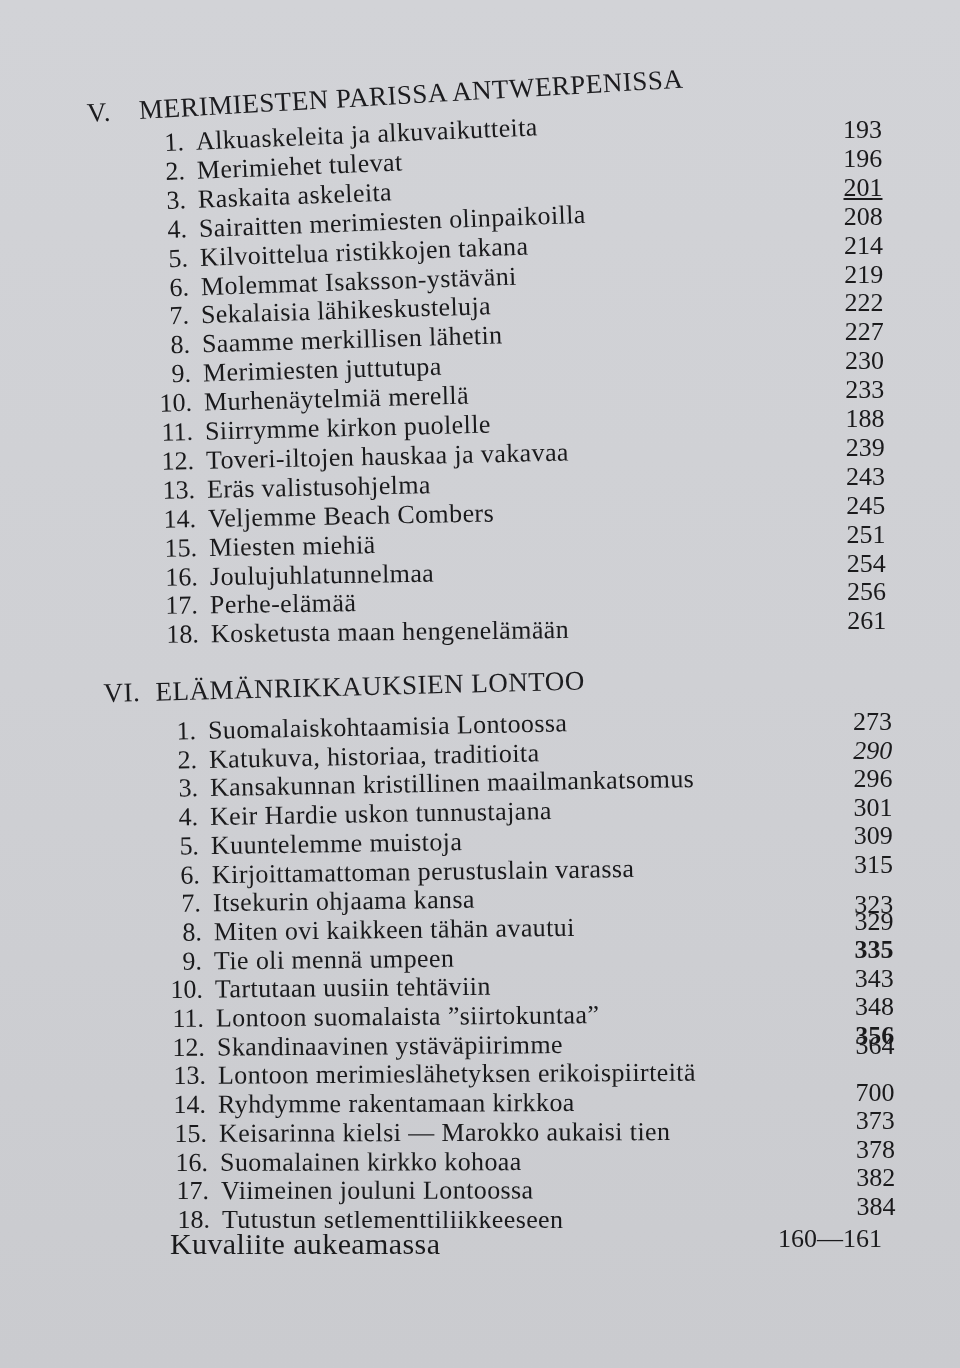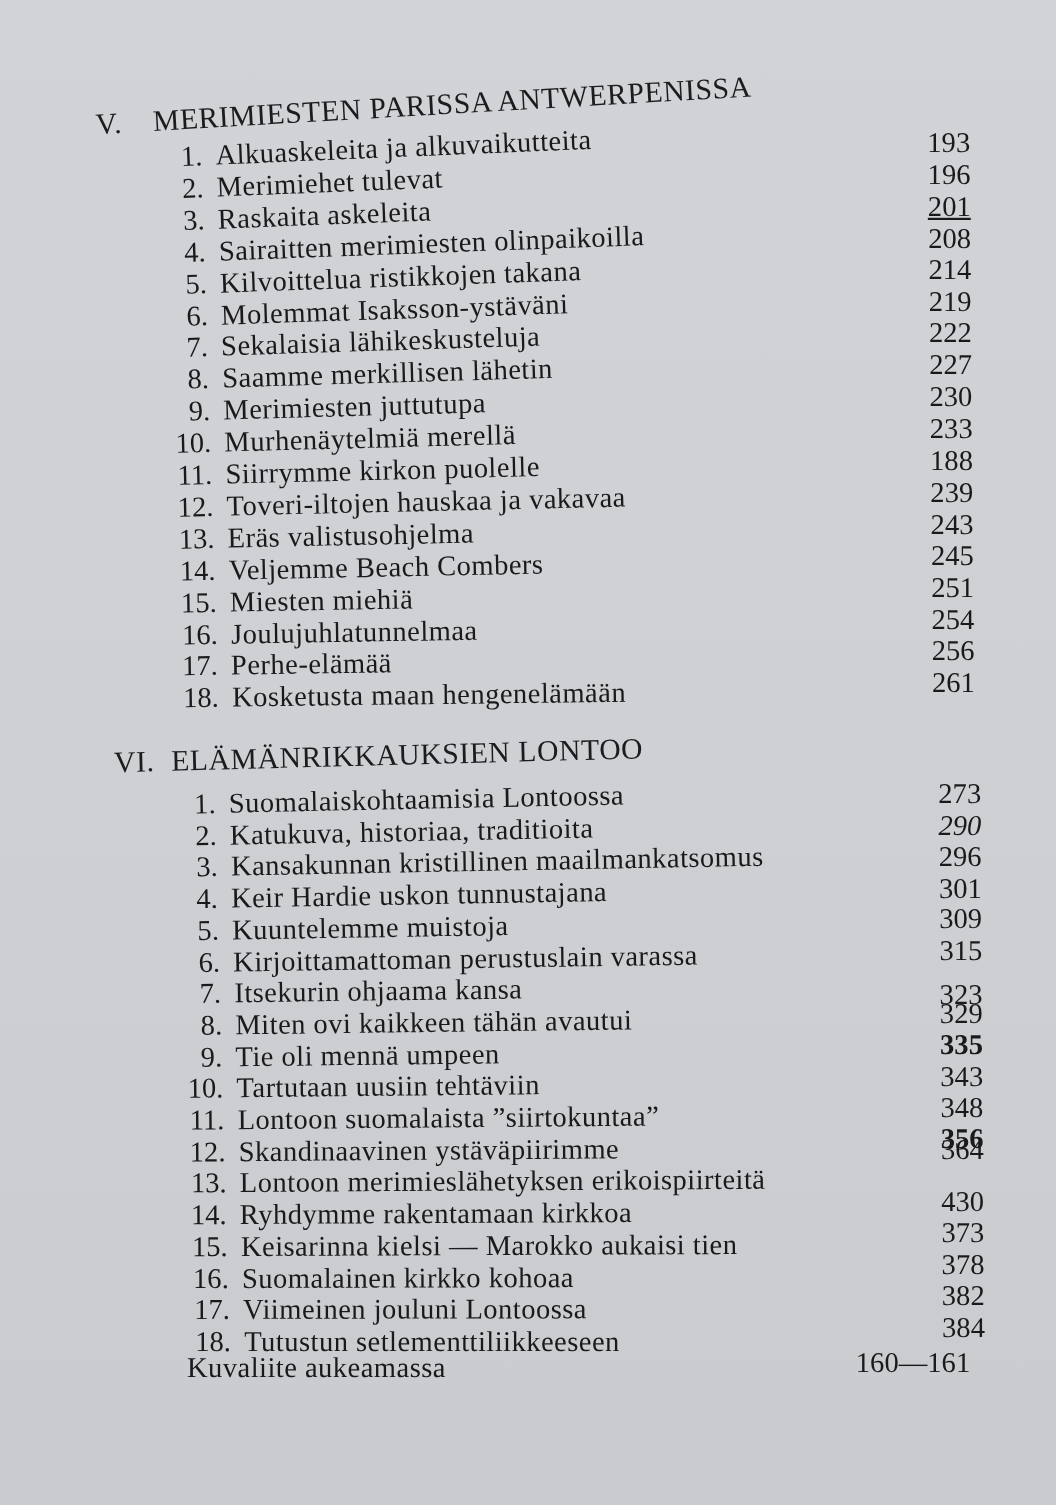--- a/index.html
+++ b/index.html
@@ -40,21 +40,21 @@
     #sec-v .chapter-title { left: 88px; top: 98px; transform: rotate(-3.3deg); transform-origin: 0 100%; }
     #sec-v .rows { position: absolute; left: 140px; top: 130px; }
     #sec-v .pages { position: absolute; left: 802px; top: 116px; }
 
     #sec-vi .chapter-title { left: 104px; top: 678px; transform: rotate(-1.5deg); transform-origin: 0 100%; }
     #sec-vi .rows { position: absolute; left: 152px; top: 718px; }
     #sec-vi .pages { position: absolute; left: 812px; top: 708px; }
 
     .footer-row {
       position: absolute; left: 170px; top: 1230px;
-      font-size: 26px; line-height: 28px; white-space: nowrap; letter-spacing: 0.4px;
+      font-size: 30px; line-height: 28px; white-space: nowrap; letter-spacing: 0.4px;
     }
     .footer-pages {
       position: absolute; left: 778px; top: 1225px;
       font-size: 26px; line-height: 28px; white-space: nowrap;
     }
   </style>
 </head>
 <body>
 
 <div class="page">
@@ -244,21 +244,21 @@
         <div class="pageno" style="top: 85.5px; left: 0.6px;">301</div>
         <div class="pageno" style="top: 114px; left: 0.8px;">309</div>
         <div class="pageno" style="top: 142.5px; left: 1px;">315</div>
         <div class="pageno" style="top: 183px; left: 1.2px;">323</div>
         <div class="pageno" style="top: 199.5px; left: 1.4px;">329</div>
         <div class="pageno" style="top: 228px; left: 1.6px; font-weight: bold;">335</div>
         <div class="pageno" style="top: 256.5px; left: 1.8px;">343</div>
         <div class="pageno" style="top: 285px; left: 2px;">348</div>
         <div class="pageno" style="top: 313.5px; left: 2.2px; font-weight: bold;">356</div>
         <div class="pageno" style="top: 324px; left: 2.4px;">364</div>
-        <div class="pageno" style="top: 370.5px; left: 2.6px;">430</div>
+        <div class="pageno" style="top: 370.5px; left: 2.6px;">700</div>
         <div class="pageno" style="top: 399px; left: 2.8px;">373</div>
         <div class="pageno" style="top: 427.5px; left: 3px;">378</div>
         <div class="pageno" style="top: 456px; left: 3.2px;">382</div>
         <div class="pageno" style="top: 484.5px; left: 3.4px;">384</div>
       </div>
   </div>
 
   <div class="footer-row">Kuvaliite aukeamassa</div>
   <div class="footer-pages">160—161</div>
 </div>

